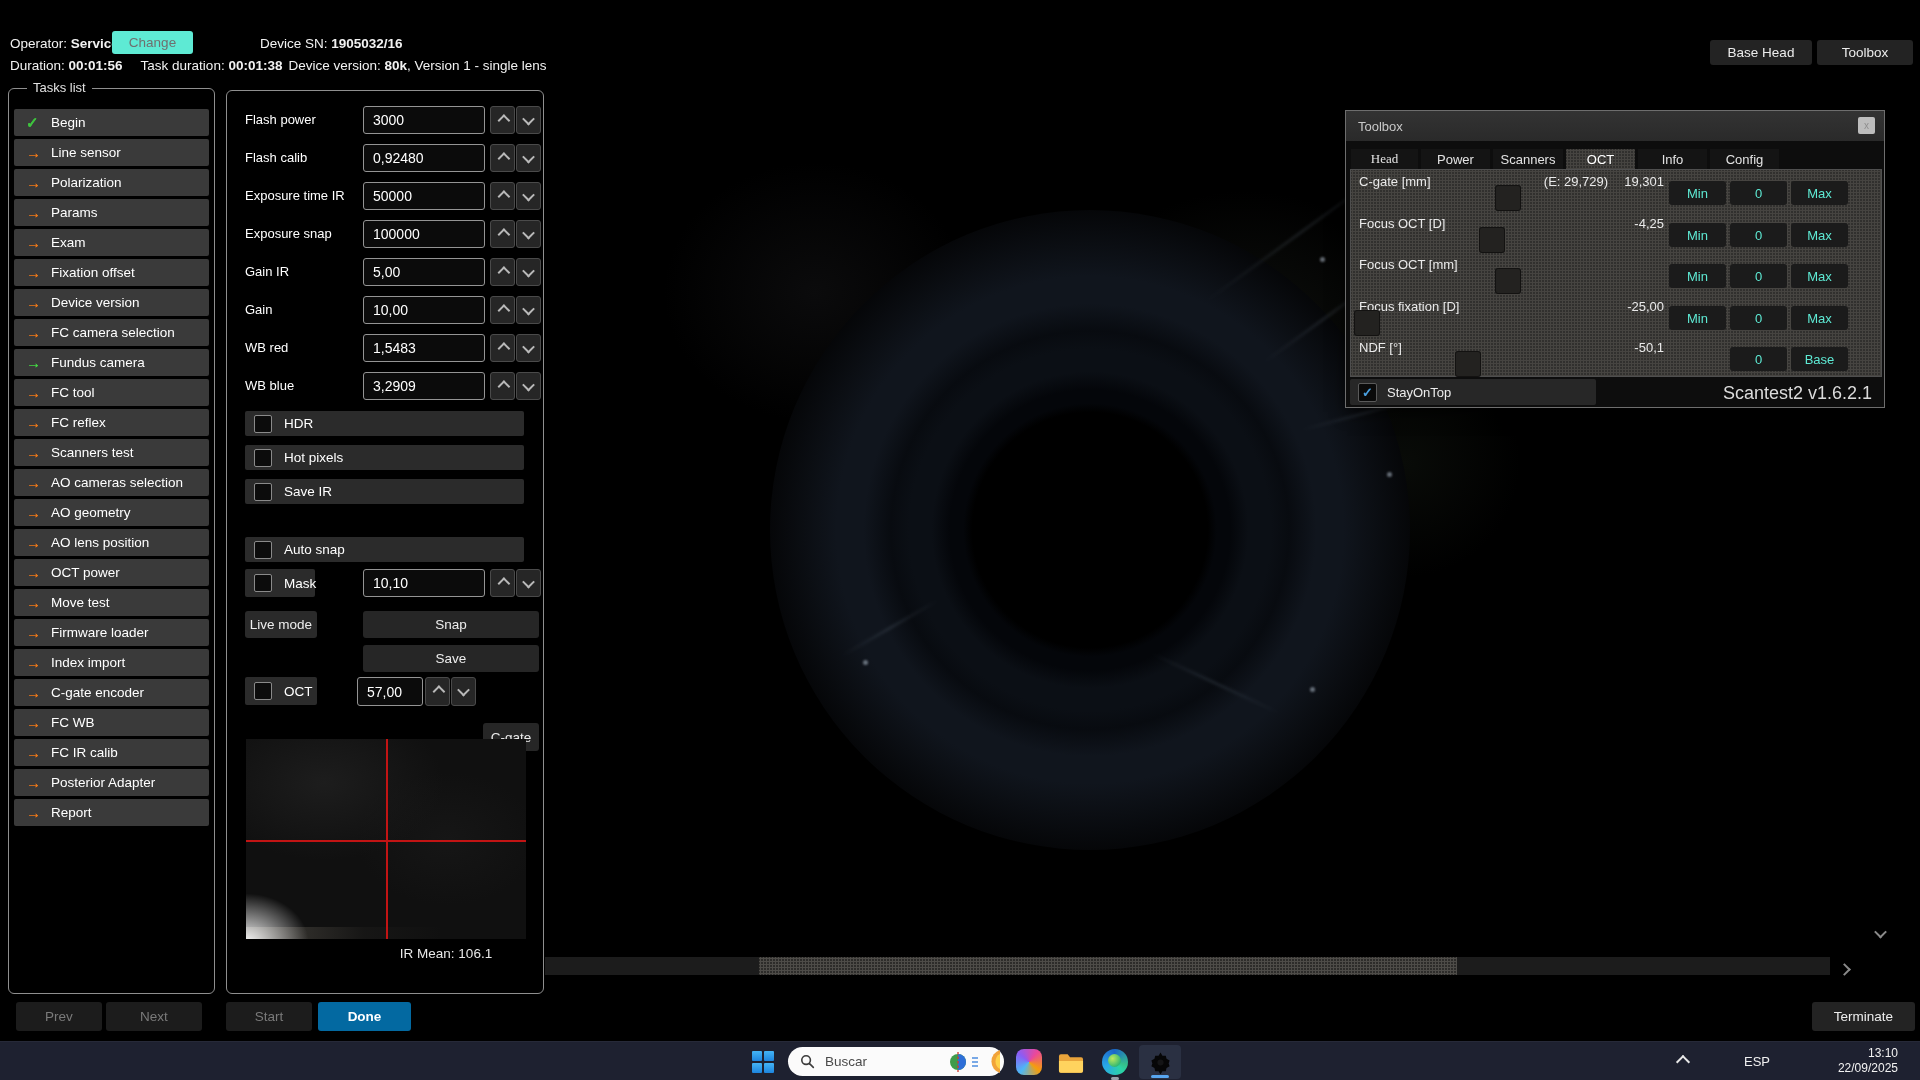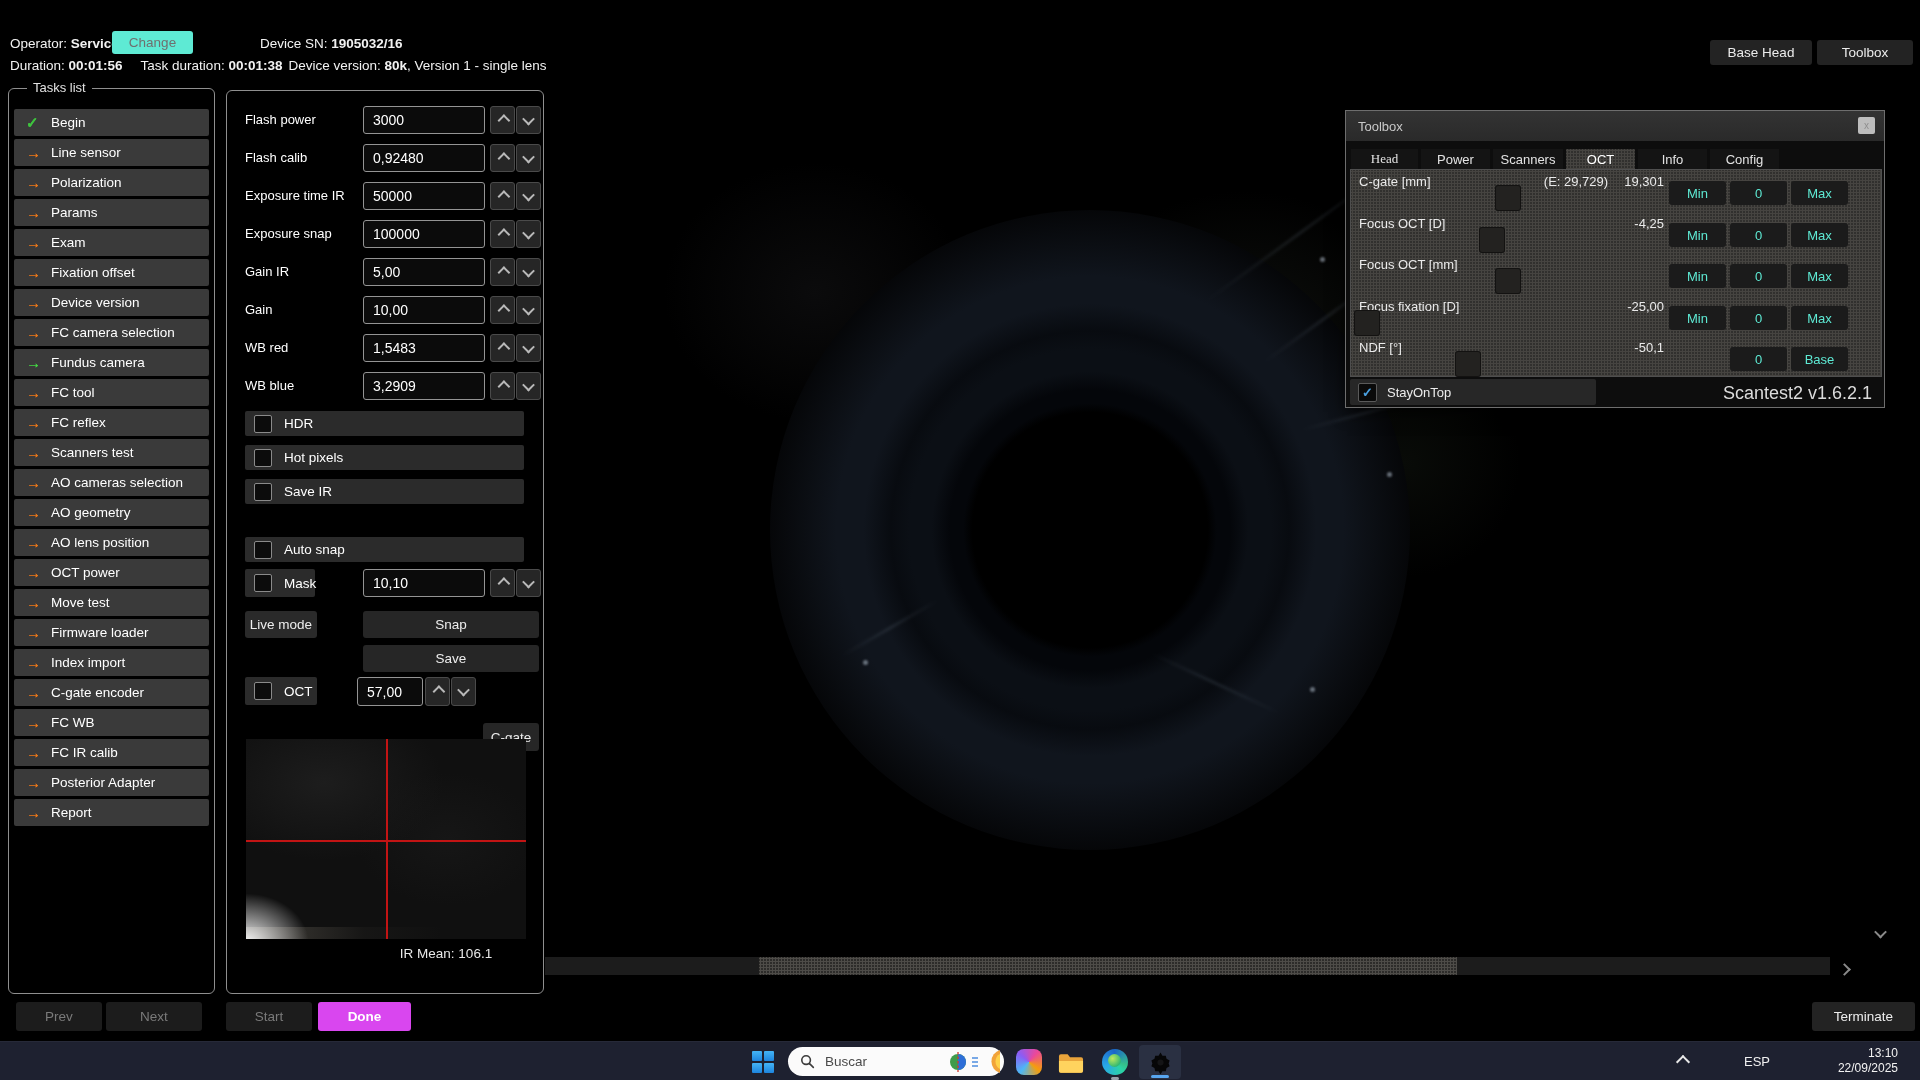--- a/index.html
+++ b/index.html
@@ -32,21 +32,21 @@
   .task-item{position:relative;height:27px;margin:0 5px 3px 5px;background:#3a3a3a;border-radius:2px;
              display:flex;align-items:center;font-size:13.5px;color:#fff;}
   .task-icon{width:18px;margin-left:12px;font-weight:bold;font-size:15px;line-height:1;
              text-shadow:0 0 .6px currentColor;}
   .task-label{margin-left:7px;}
   #tasks-list{position:absolute;left:0;top:20px;right:0;}
 
   .btn{position:absolute;display:flex;align-items:center;justify-content:center;background:#232323;
        border-radius:3px;font-size:13.5px;color:#ededed;}
   .btn.dim{color:#7a7a7a;background:#1c1c1c;}
-  .btn.bright{background:#d946ef;color:#fff;font-weight:600;}
+  .btn.bright{background:#0369a1;color:#fff;font-weight:600;}
 
   
   .field-row{position:absolute;left:0;width:100%;height:28px;}
   .field-label{position:absolute;left:18px;top:6px;font-size:13px;color:#fff;}
   .num-input{position:absolute;left:136px;top:0;width:122px;height:28px;background:#0b0b0b;
              border:1px solid #949494;border-radius:3px;color:#fff;font-size:14px;
              display:flex;align-items:center;padding-left:9px;box-sizing:border-box;}
   .spin{position:absolute;top:0;width:25px;height:28px;background:#262626;border:1px solid #4a4a4a;
         border-radius:3px;box-sizing:border-box;display:flex;align-items:center;justify-content:center;}
   .spin.up{left:263px;} .spin.down{left:289px;}

